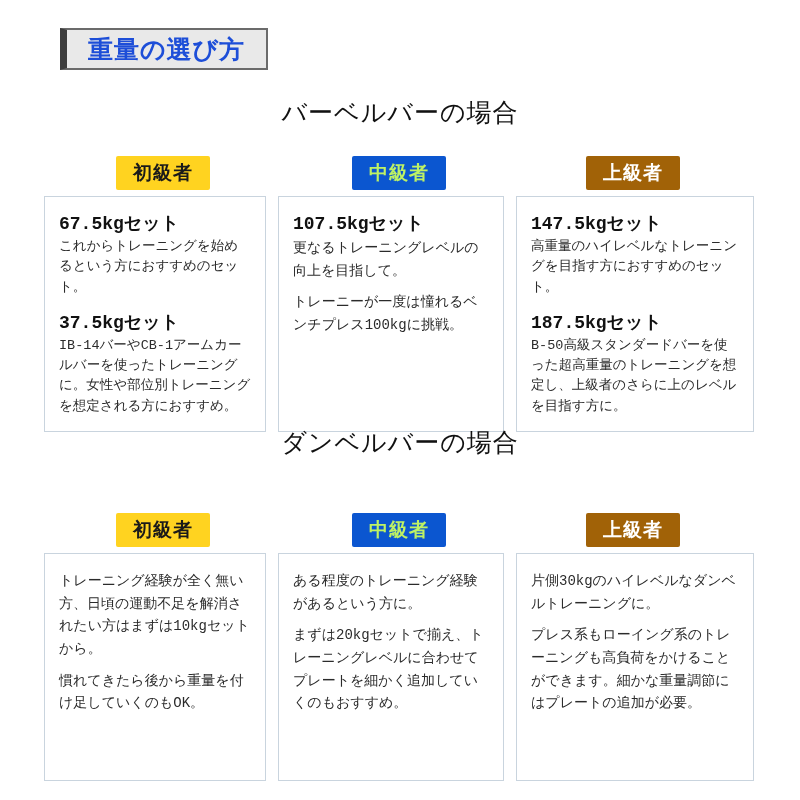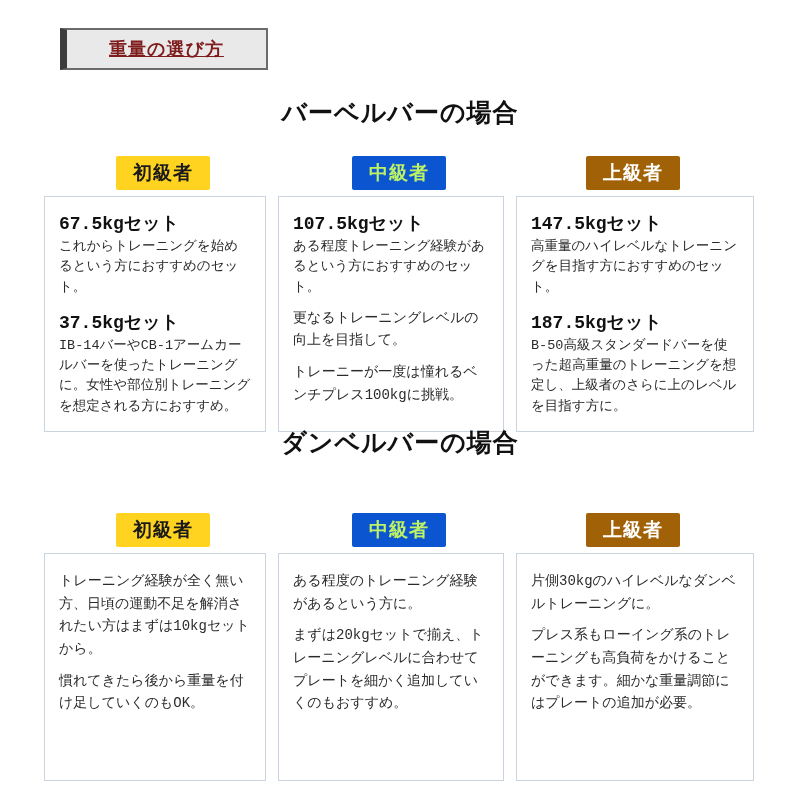--- a/index.html
+++ b/index.html
@@ -30,34 +30,33 @@
     height: 42px;
     background: #e9e9e9;
     border: 2px solid #6b6b6b;
     border-left: 7px solid #3d3d3d;
     box-sizing: border-box;
     display: flex;
     align-items: center;
     justify-content: center;
   }
   .header-tab .title {
-    font-size: 18px;
+    font-size: 25px;
     font-weight: bold;
     letter-spacing: 1px;
-    color: #7f1d1d;
-    text-decoration: underline;
+    color: #1d4ed8;
   }
 
   
   .section-title {
     position: absolute;
     width: 800px;
     text-align: center;
     font-size: 25px;
-    font-weight: bold;
+    font-weight: normal;
     letter-spacing: 1px;
     color: #111111;
   }
   #barbell-title { top: 96px; }
   #dumbbell-title { top: 426px; }
 
   
   .badges {
     position: absolute;
     left: 0;
@@ -159,21 +158,20 @@
 
   <div class="cards" id="barbell-cards">
     <div class="card col1">
       <h3>67.5kgセット</h3>
       <p>これからトレーニングを始めるという方におすすめのセット。</p>
       <h3 class="second">37.5kgセット</h3>
       <p>IB-14バーやCB-1アームカールバーを使ったトレーニングに。女性や部位別トレーニングを想定される方におすすめ。</p>
     </div>
     <div class="card col2">
       <h3>107.5kgセット</h3>
-      <p>ある程度トレーニング経験があるという方におすすめのセット。</p>
       <p class="plain">更なるトレーニングレベルの向上を目指して。</p>
       <p class="plain">トレーニーが一度は憧れるベンチプレス100kgに挑戦。</p>
     </div>
     <div class="card col3">
       <h3>147.5kgセット</h3>
       <p>高重量のハイレベルなトレーニングを目指す方におすすめのセット。</p>
       <h3 class="second">187.5kgセット</h3>
       <p>B-50高級スタンダードバーを使った超高重量のトレーニングを想定し、上級者のさらに上のレベルを目指す方に。</p>
     </div>
   </div>

